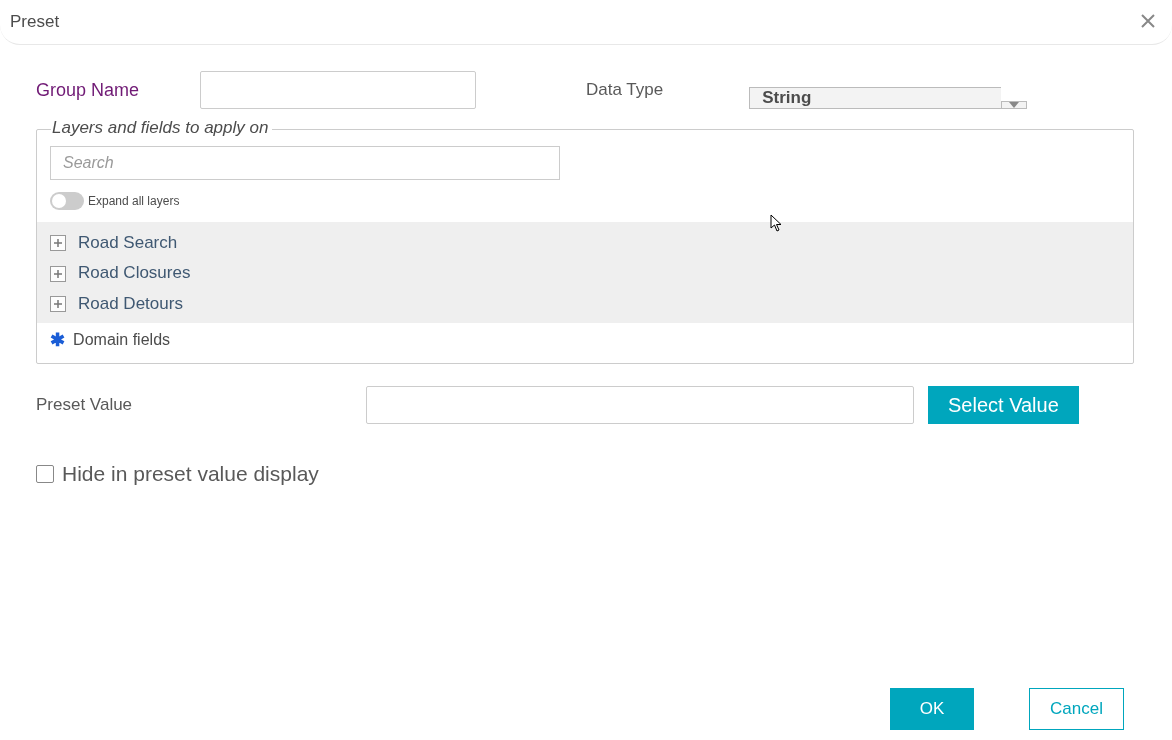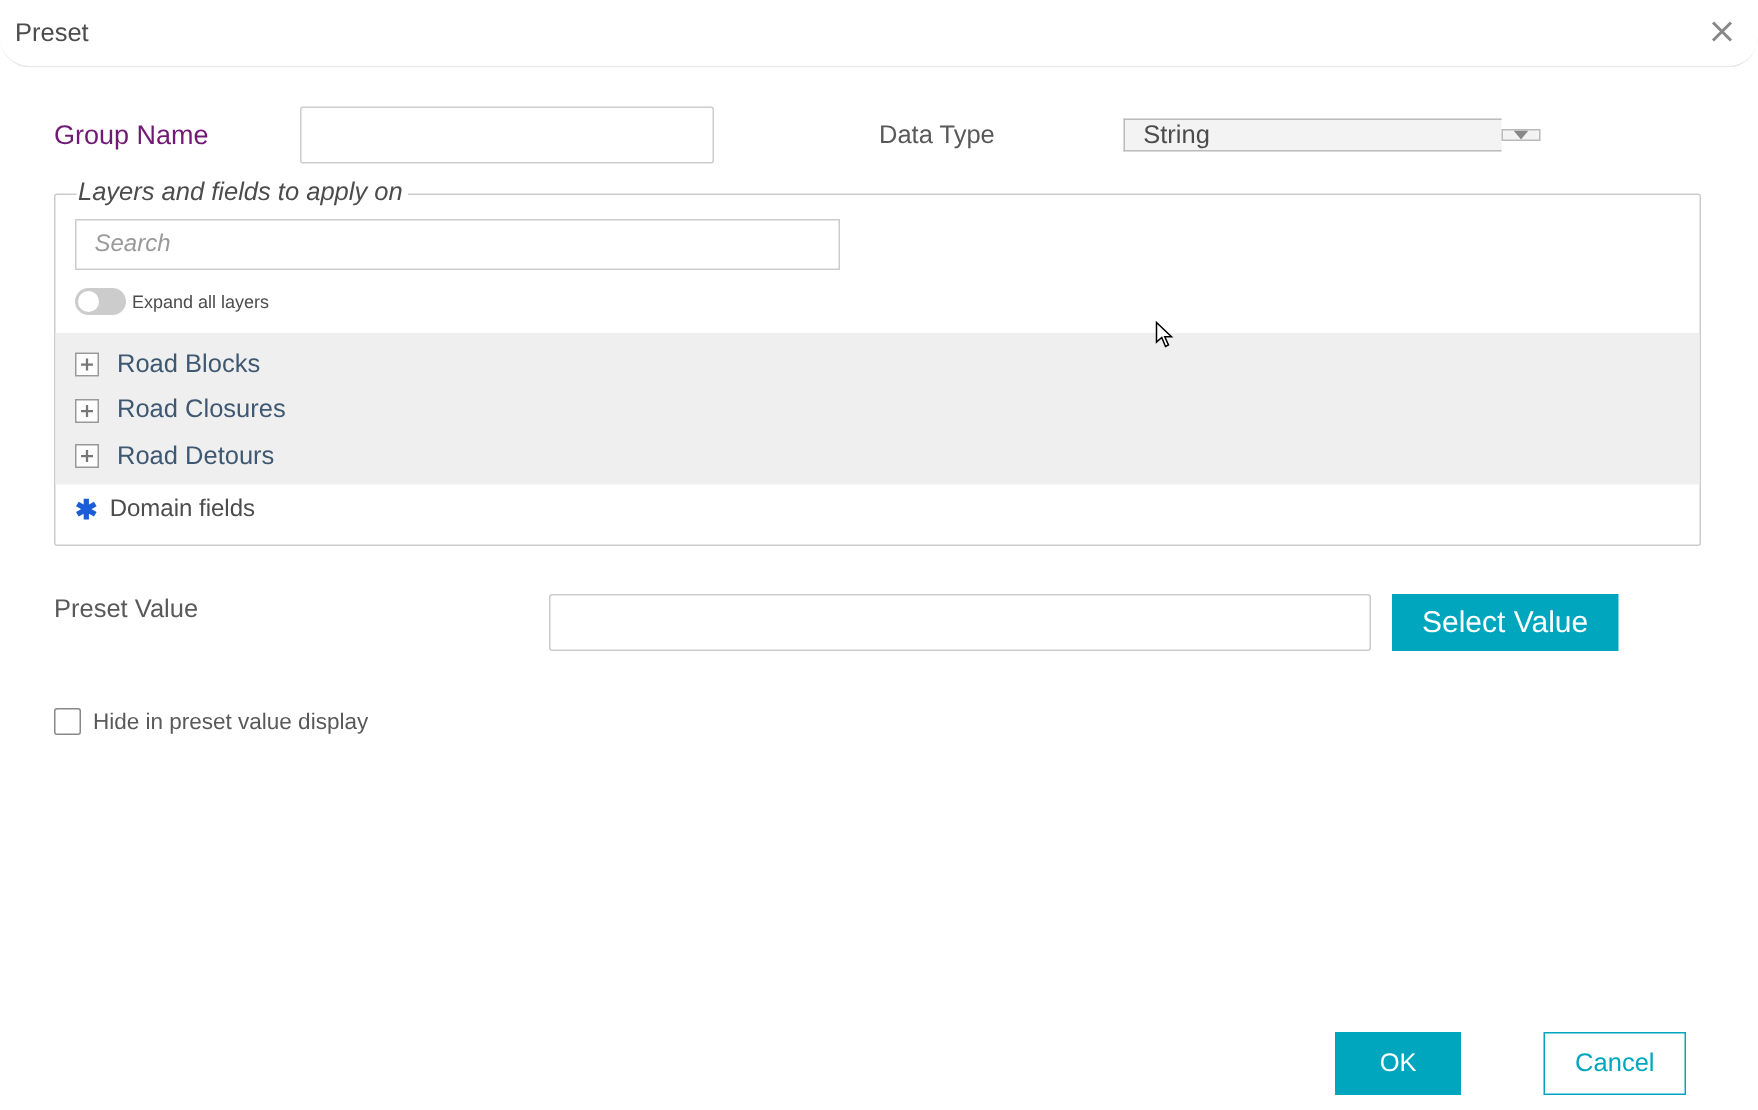--- a/index.html
+++ b/index.html
@@ -76,23 +76,24 @@
       color: #4c4c4c;
       background: #fff;
     }
 
     .group-name-input {
       width: 276px;
     }
 
     .data-type-select {
       display: flex;
-      align-items: center;
+      align-items: flex-end;
       height: 38px;
       width: 278px;
+      font-weight: bold;
     }
 
     .data-type-display {
       flex: 1;
       border: 1px solid #bbb;
       border-right: none;
       background: #f3f3f3;
       display: flex;
       align-items: center;
       padding: 0 12px;
@@ -224,21 +225,22 @@
       color: #4c4c4c;
     }
     .domain-star {
       color: #1a5dd6;
       font-weight: bold;
       font-size: 18px;
     }
 
     .preset-row {
       display: flex;
-      margin-top: 32px;
+      align-items: center;
+      margin-top: 22px;
       gap: 0;
     }
 
     .preset-label {
       width: 330px;
       font-size: 17px;
       color: #595959;
     }
 
     .preset-input {
@@ -267,21 +269,21 @@
       background: #fff;
       color: #00a6bd;
       border: 1px solid #00a6bd;
     }
 
     .checkbox-row {
       display: flex;
       align-items: center;
       gap: 8px;
       margin-top: 38px;
-      font-size: 15px;
+      font-size: 21px;
       color: #595959;
     }
 
     .checkbox {
       width: 18px;
       height: 18px;
       border: 1.5px solid #888;
       border-radius: 2px;
       background: #fff;
       cursor: pointer;
@@ -352,21 +354,21 @@
       </div>
     </div>
 
     <div class="layer-list">
       <div class="layer-item">
         <div class="expand-box">
           <svg viewBox="0 0 10 10">
               <path d="M5 1 V9 M1 5 H9" fill="none"></path>
             </svg>
         </div>
-        <span>Road Blocks</span>
+        <span>Road Search</span>
       </div>
       <div class="layer-item">
         <div class="expand-box">
           <svg viewBox="0 0 10 10">
               <path d="M5 1 V9 M1 5 H9" fill="none"></path>
             </svg>
         </div>
         <span>Road Closures</span>
       </div>
       <div class="layer-item">

